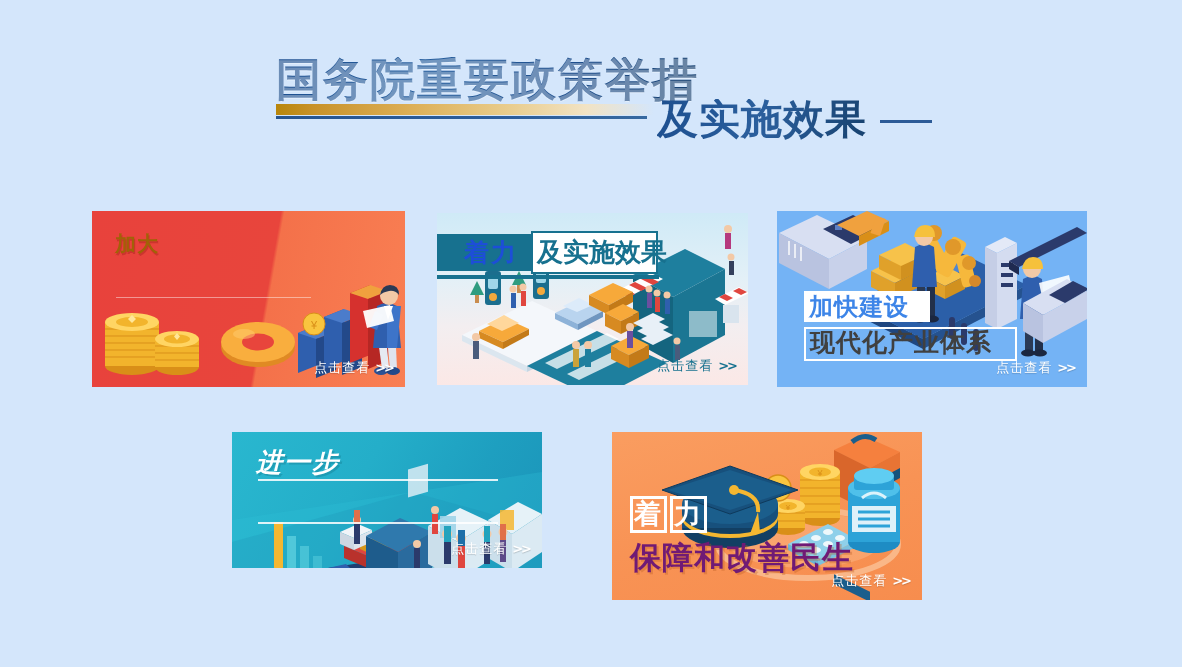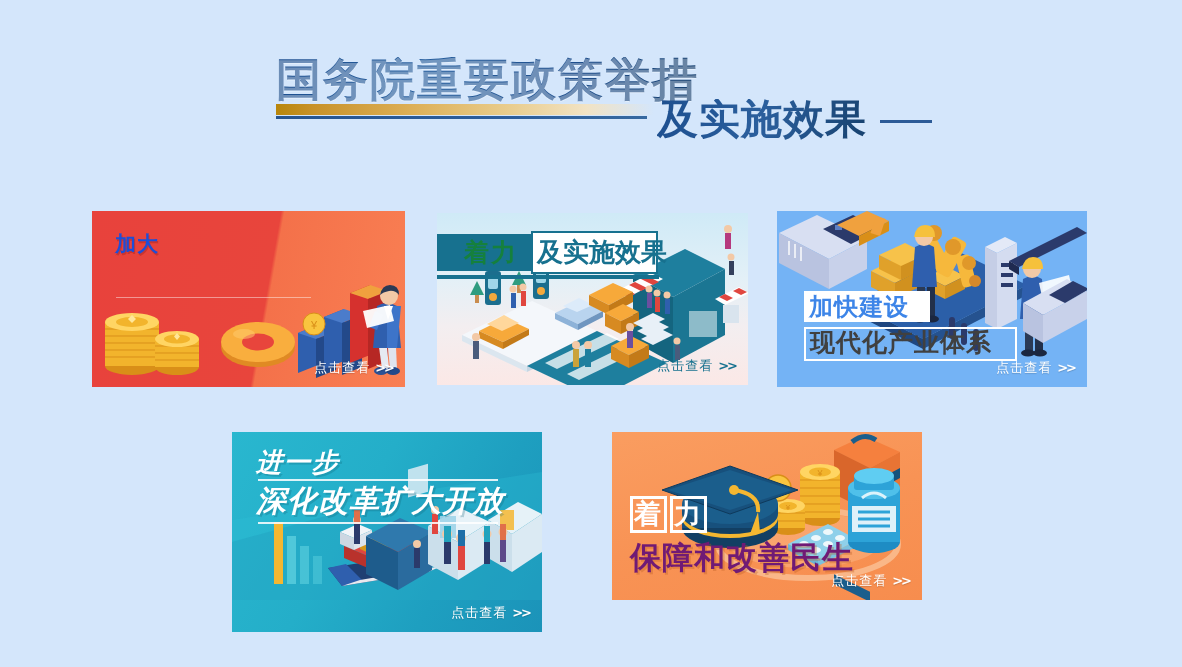--- a/index.html
+++ b/index.html
@@ -62,51 +62,51 @@
   .cta .arrows{font-weight:bold;letter-spacing:-2px;padding-left:5px;}
 
   
   .headline{position:absolute;z-index:8;white-space:nowrap;line-height:1.12;
     font-family:"DejaVu Sans","Liberation Sans",sans-serif;font-weight:bold;}
 
   
   #card1{left:92px;top:211px;width:313px;height:176px;}
   #card1 .bg{position:absolute;inset:0;
     background:linear-gradient(100deg,#e8423c 0%,#e8453c 55%,#f4714a 56%,#f97f53 100%);}
-  #card1 .h-l1{position:absolute;left:23px;top:22px;font-size:21px;color:#1d4ed8;
+  #card1 .h-l1{position:absolute;left:23px;top:22px;font-size:21px;color:#a16207;
     letter-spacing:1px;text-shadow:1px 2px 0 rgba(150,25,20,.35);}
   #card1 .h-l2{position:absolute;left:23px;top:51px;font-size:25px;color:#fff;
     letter-spacing:1px;text-shadow:1px 2px 0 rgba(150,25,20,.35);}
   #card1 .h-rule{position:absolute;left:24px;top:86px;width:195px;height:1px;
     background:rgba(255,255,255,.45);}
 
   
   #card2{left:437px;top:213px;width:311px;height:172px;}
   #card2 .bg{position:absolute;inset:0;
     background:linear-gradient(180deg,#cfeaf7 0%,#e3f0f7 38%,#f3eef0 66%,#fbe8e6 100%);}
   #card2 .blk{position:absolute;left:0px;top:21px;width:94px;height:37px;background:#17718f;}
-  #card2 .t1{position:absolute;left:27px;top:26px;font-size:25px;color:#15803d;letter-spacing:2px;text-align:right;}
+  #card2 .t1{position:absolute;left:27px;top:26px;font-size:25px;color:#1d4ed8;letter-spacing:2px;text-align:right;}
   #card2 .box{position:absolute;left:94px;top:18px;width:127px;height:43px;
     background:#ffffff;border:2px solid #17718f;box-sizing:border-box;}
   #card2 .t2{position:absolute;left:100px;top:25px;font-size:26px;color:#17718f;letter-spacing:0px;}
   #card2 .uline{position:absolute;left:0px;top:62px;width:222px;height:4px;background:#17718f;}
   #card2 .cta{color:#17718f;text-shadow:none;}
 
   
   #card3{left:777px;top:211px;width:310px;height:176px;}
   #card3 .bg{position:absolute;inset:0;background:#74b3f5;}
   #card3 .box1{position:absolute;left:27px;top:80px;width:126px;height:31px;background:#fff;}
   #card3 .t1{position:absolute;left:32px;top:83px;font-size:24px;color:#3d85e8;letter-spacing:1px;}
   #card3 .box2{position:absolute;left:27px;top:116px;width:213px;height:34px;
     border:2px solid #fff;box-sizing:border-box;}
   #card3 .t2{position:absolute;left:33px;top:118px;font-size:25px;color:#404040;letter-spacing:1px;}
   #card3 .cta{color:#fff;}
 
   
-  #card4{left:232px;top:432px;width:310px;height:200px;}
+  #card4{left:232px;top:432px;width:310px;height:136px;}
   #card4 .bg{position:absolute;inset:0;
     background:linear-gradient(120deg,#29b7cf 0%,#24aec9 40%,#1e9fc0 70%,#1b93b9 100%);}
   #card4 .h-l1{position:absolute;left:24px;top:16px;font-size:26px;color:#fff;
     letter-spacing:2px;font-style:italic;text-shadow:2px 2px 0 rgba(10,90,110,.25);}
   #card4 .h-l2{position:absolute;left:24px;top:52px;font-size:30px;color:#fff;
     letter-spacing:1px;font-style:italic;text-shadow:2px 2px 0 rgba(10,90,110,.25);}
   #card4 .rule1{position:absolute;left:26px;top:47px;width:240px;height:2px;background:rgba(255,255,255,.85);}
   #card4 .rule2{position:absolute;left:26px;top:90px;width:240px;height:2px;background:rgba(255,255,255,.85);}
   #card4 .cta{color:#fff;}
 
@@ -559,21 +559,20 @@
         <rect x="268" y="106" width="6" height="24" fill="#5d4a8a"></rect>
           <circle cx="271" cy="100" r="4.5" fill="#f3c9a6"></circle>
         <rect x="268" y="92" width="6" height="16" fill="#e0704a"></rect>
         <rect x="182" y="116" width="6" height="20" fill="#2b3a6b"></rect>
           <circle cx="185" cy="112" r="4" fill="#f3c9a6"></circle>
       </g>
     </svg>
 
     <div class="headline h-l1">进一步</div>
     <div class="rule1"></div>
-    <div class="headline h-l2">深化改革扩大开放</div>
     <div class="rule2"></div>
 
     <div class="cta">
       <span>点击查看</span><span class="arrows">&gt;&gt;</span>
     </div>
   </div>
 </div>
 
 <div class="card" id="card5">
   <div class="card-inner">

